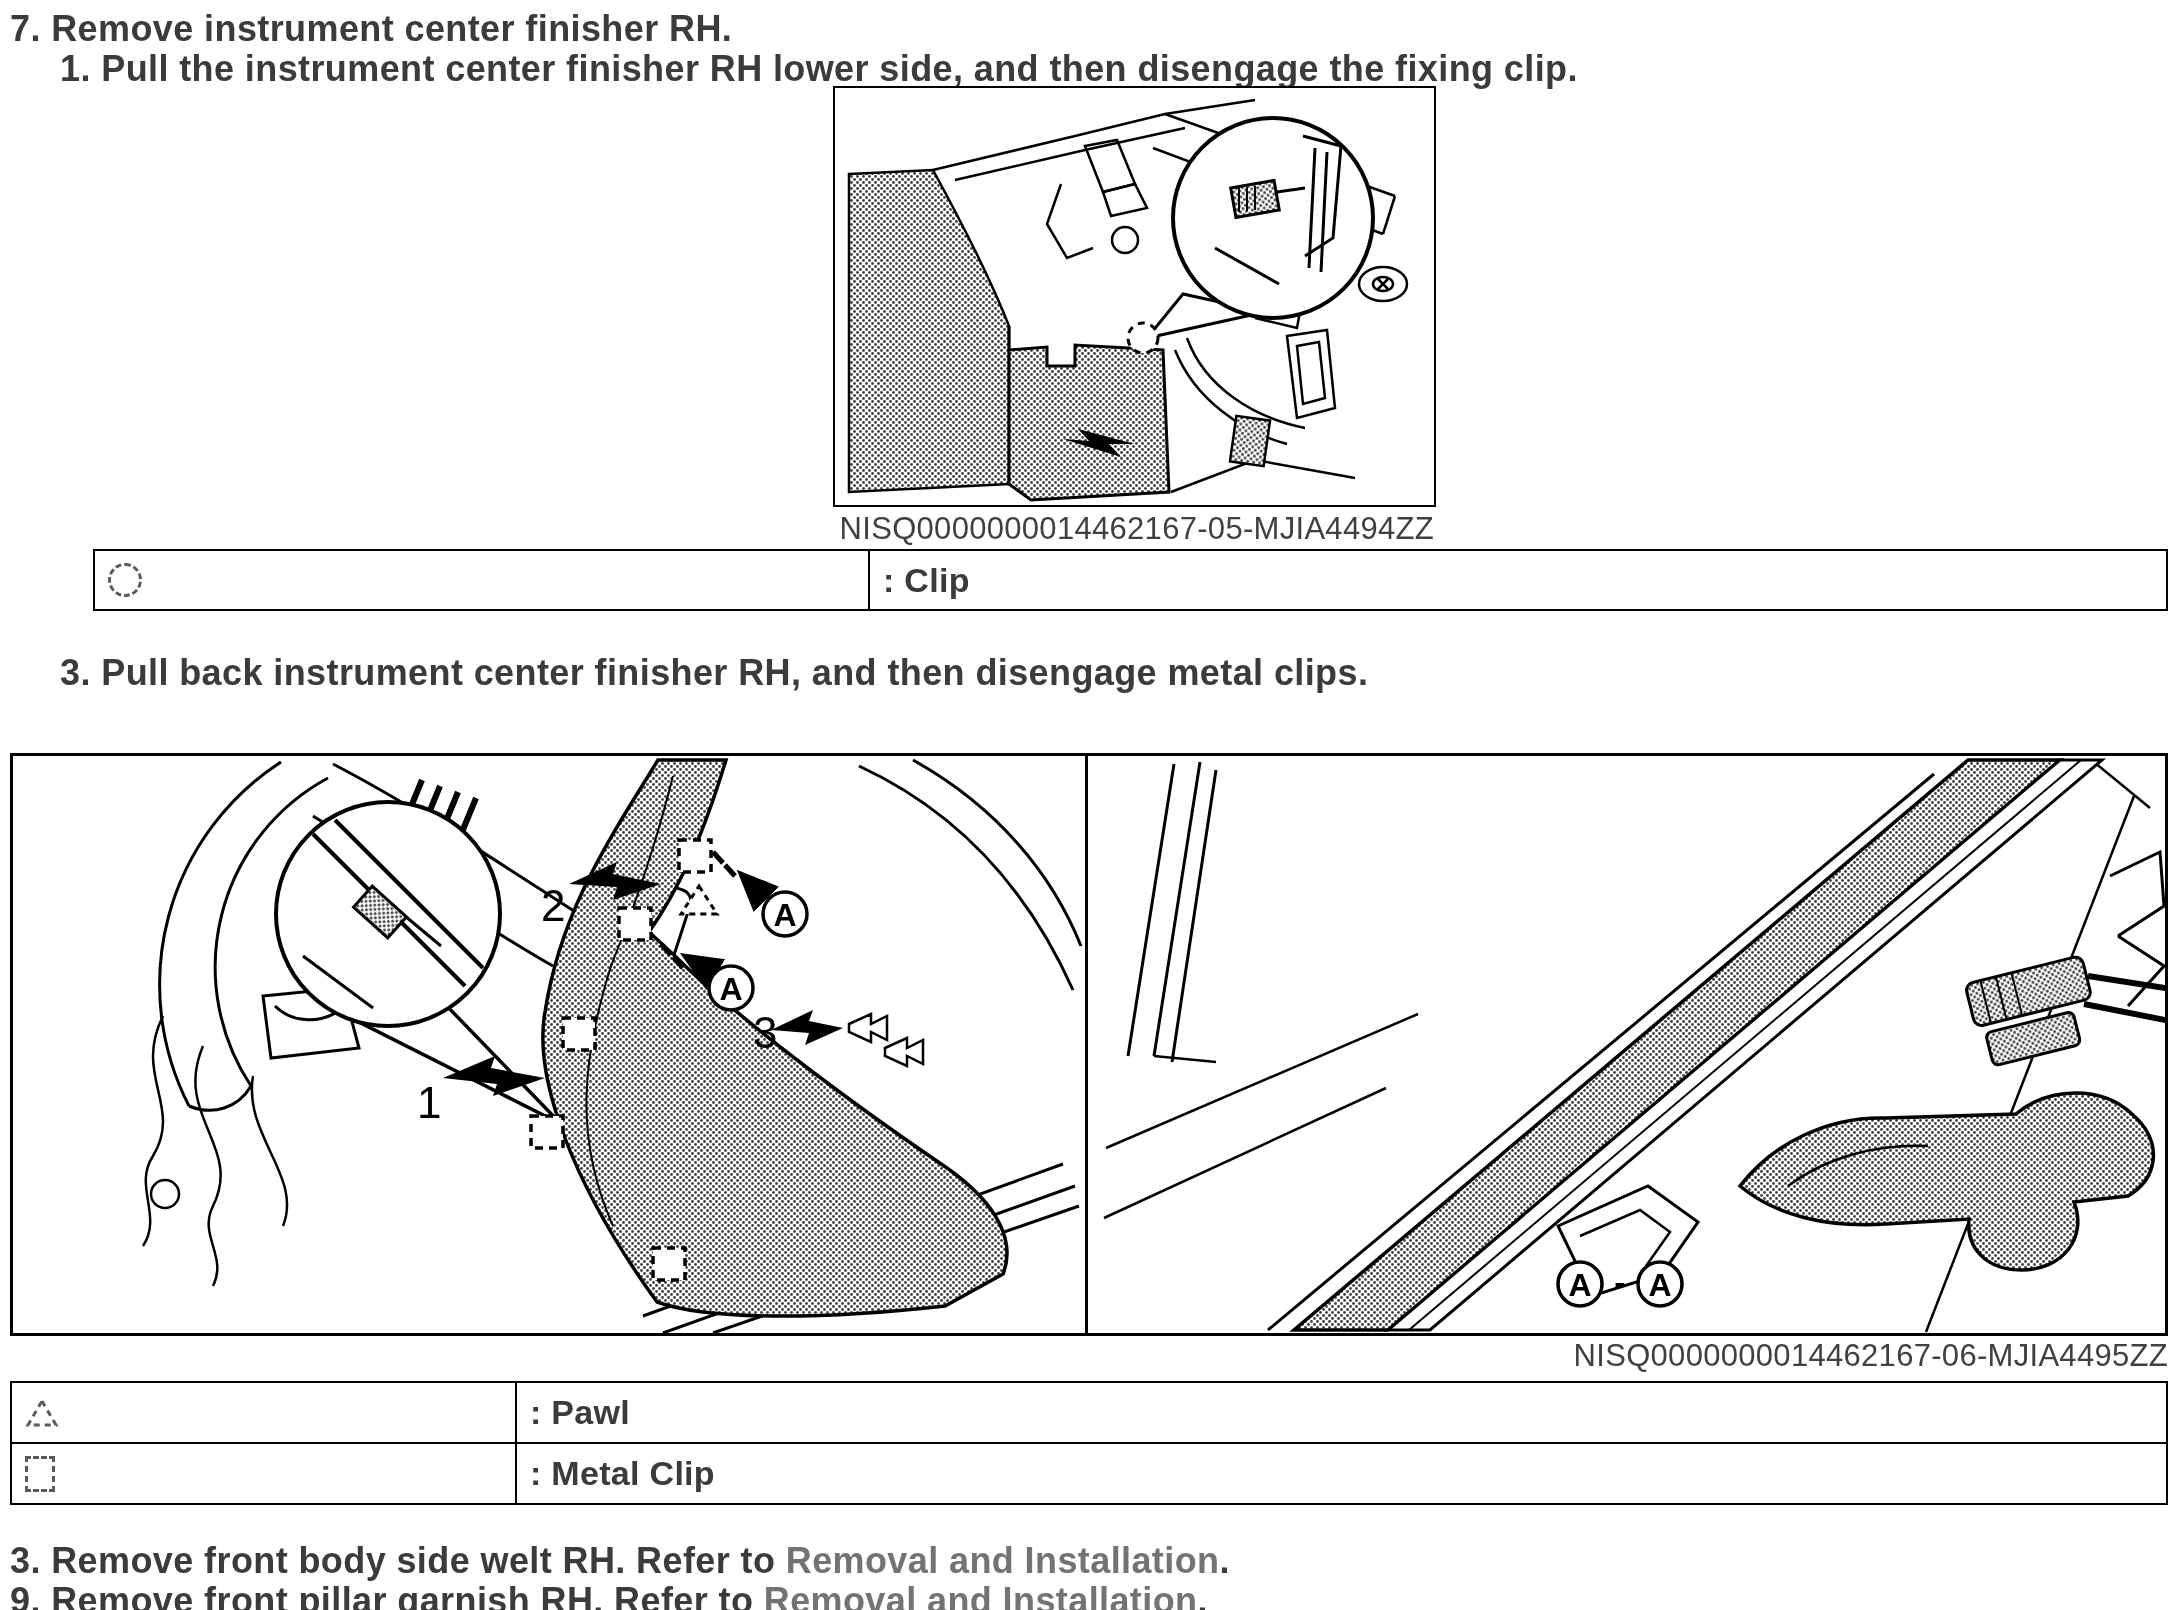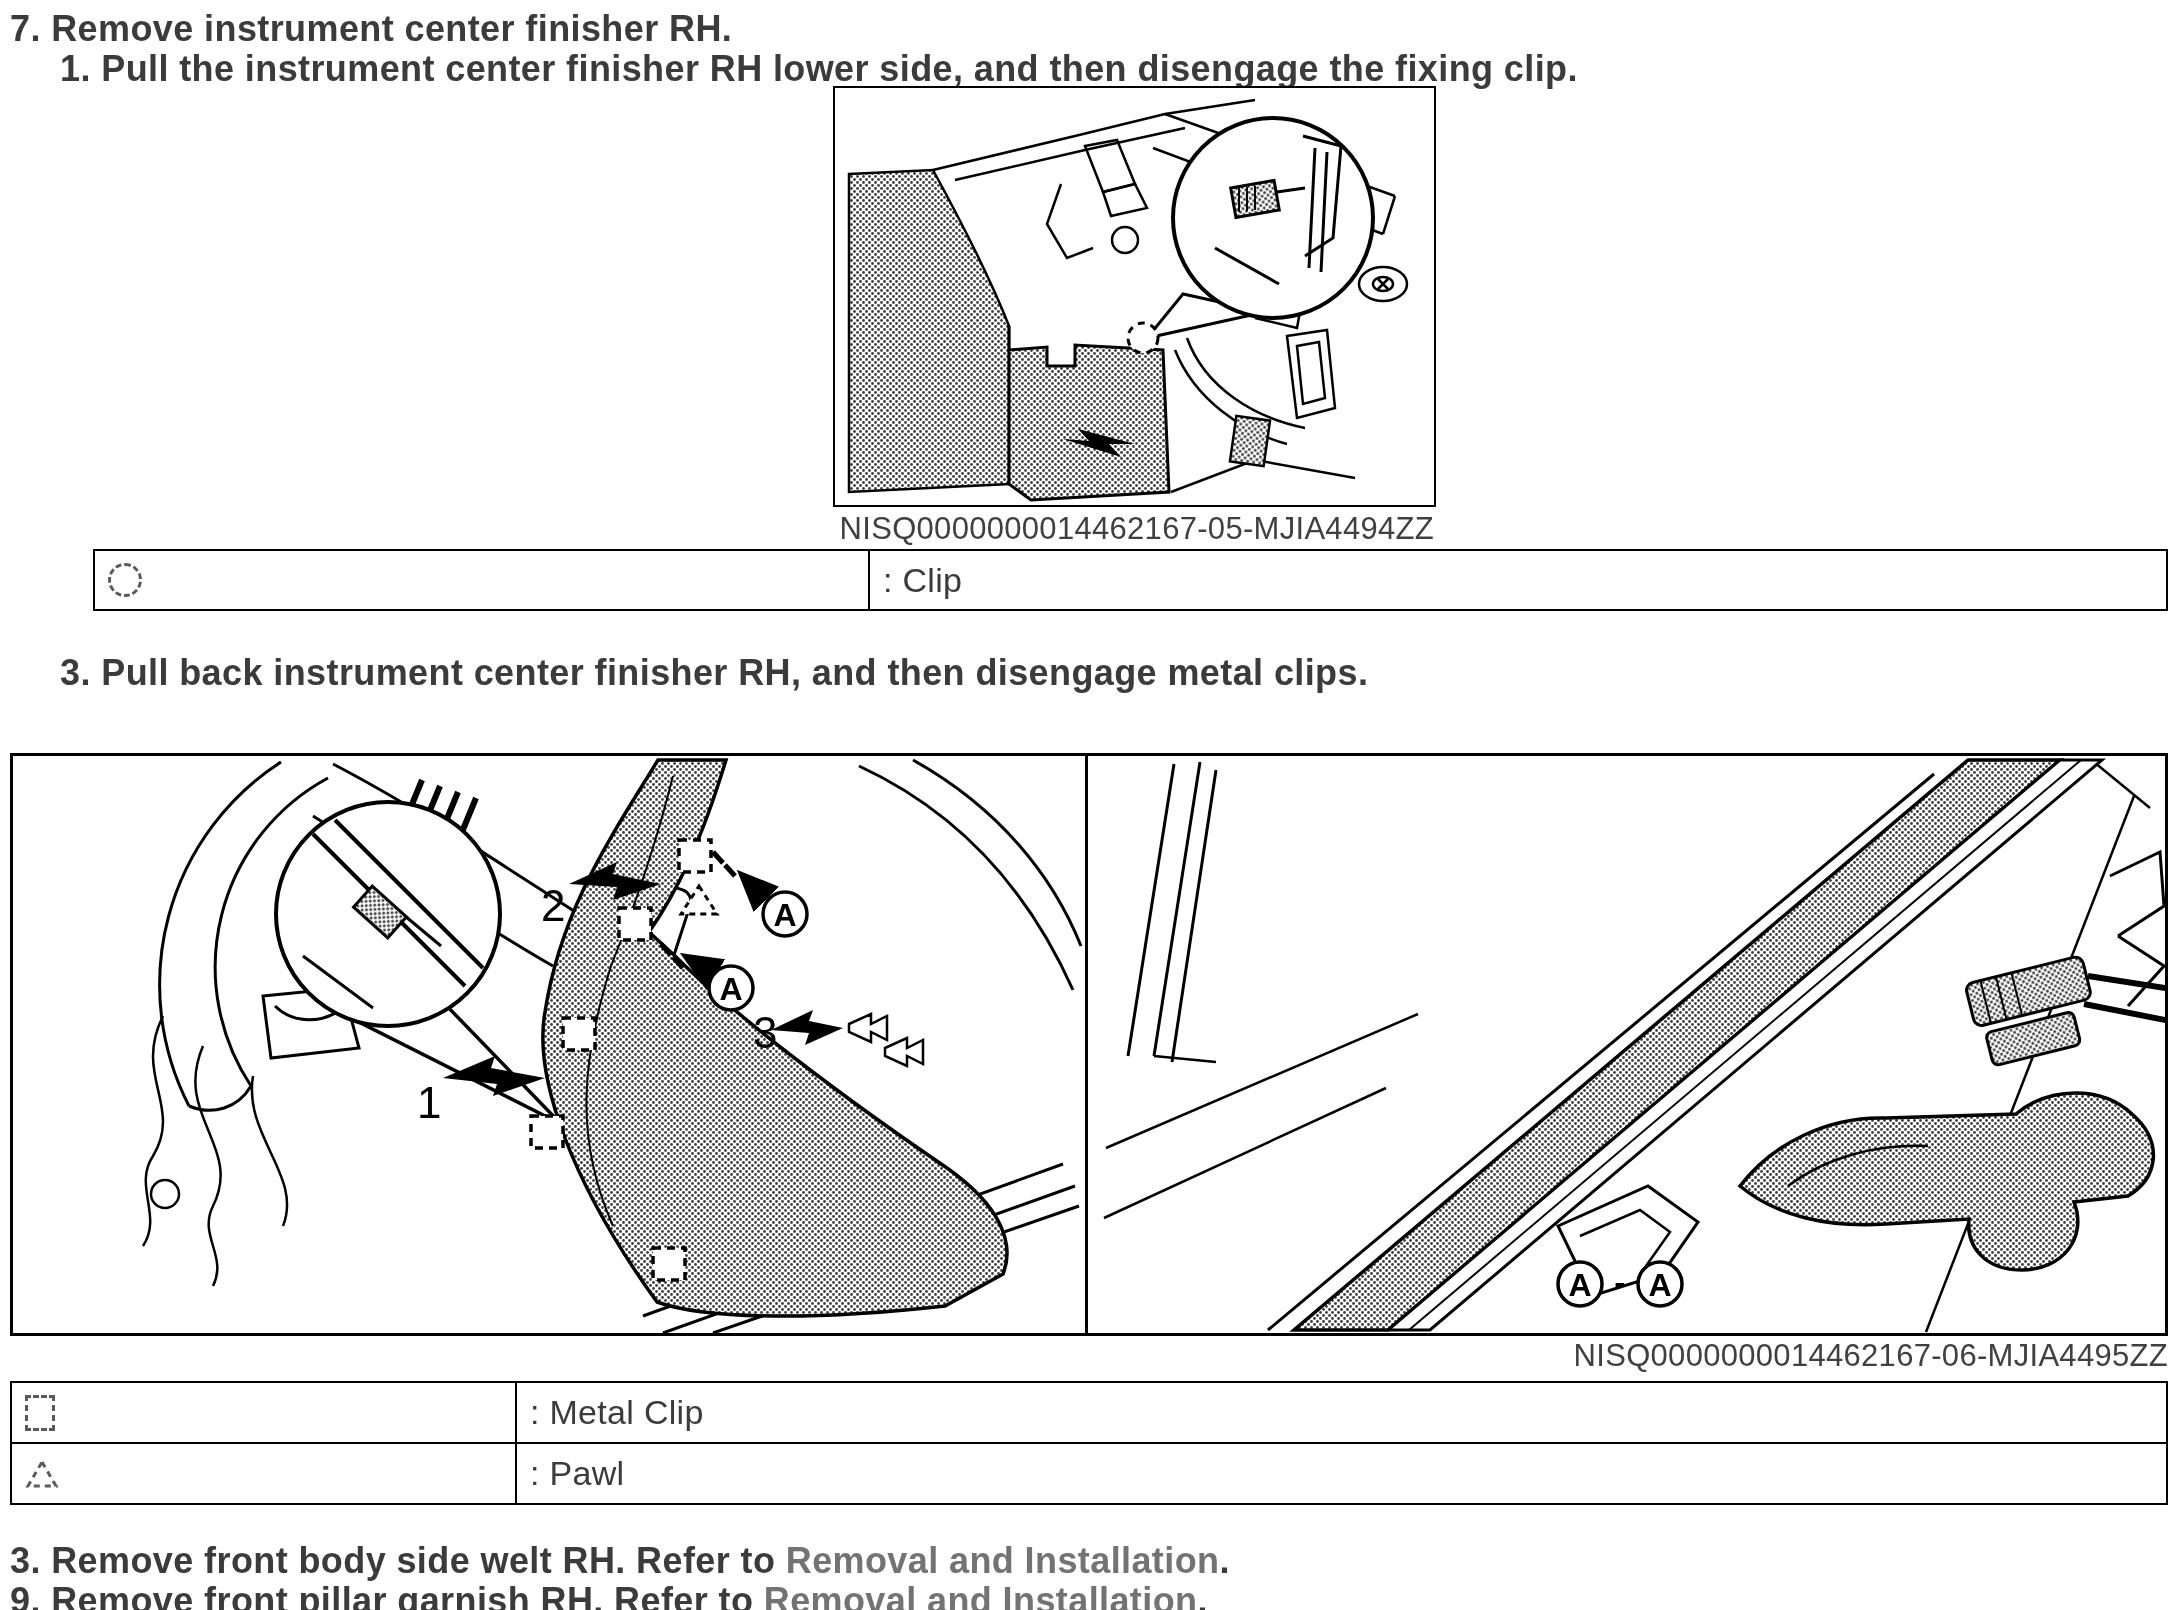--- a/index.html
+++ b/index.html
@@ -5,21 +5,21 @@
   html,body{margin:0;padding:0;background:#ffffff;}
   .page{position:relative;width:2184px;height:1610px;background:#fff;overflow:hidden;
         font-family:"Liberation Sans",sans-serif;color:#3b3b3b;}
   .line{position:absolute;font-size:36px;letter-spacing:.4px;white-space:nowrap;line-height:42px;font-weight:bold;}
   .link{color:#737373;cursor:pointer;text-decoration:none;}
   .caption{position:absolute;font-size:31px;letter-spacing:.3px;text-align:right;color:#404040;white-space:nowrap;}
   .fig{position:absolute;background:#fff;box-sizing:border-box;border:3px solid #000;}
   .fig1{border-width:2px;}
   .fig-inner{position:absolute;top:0;left:0;}
   .divider-v{position:absolute;top:0;width:3px;height:100%;background:#000;}
-  .legend{position:absolute;box-sizing:border-box;border:2px solid #000;display:flex;flex-direction:column;background:#fff;}
+  .legend{position:absolute;box-sizing:border-box;border:2px solid #000;display:flex;flex-direction:column;background:#fff;font-weight:bold;}
   .legend-row{display:flex;flex:1;border-top:2px solid #000;}
   .legend-row:first-child{border-top:none;}
   .legend-cell{display:flex;align-items:center;box-sizing:border-box;padding-left:13px;}
   .legend-cell.sym{border-right:2px solid #000;}
   .legend-cell.lab{flex:1;font-size:34px;letter-spacing:.3px;}
   .sym-circle{width:28px;height:28px;border:3px dashed #5a5a5a;border-radius:50%;}
   .sym-square{width:24px;height:30px;border:3px dashed #5a5a5a;}
   svg text{font-family:"Liberation Sans",sans-serif;fill:#000;}
 </style>
 </head>
@@ -230,32 +230,32 @@
       <text x="532" y="538" font-size="34" font-weight="bold" text-anchor="middle">-</text>
       <circle cx="572" cy="528" r="22" fill="#fff" stroke="#000" stroke-width="3.5"></circle>
       <text x="572" y="540" font-size="32" font-weight="bold" text-anchor="middle">A</text>
     </svg>
   </div>
   <div class="caption" style="left:10px;top:1338px;width:2158px">NISQ0000000014462167-06-MJIA4495ZZ</div>
 
   <div class="legend" style="left:10px;top:1381px;width:2158px;height:124px">
     <div class="legend-row">
       <div class="legend-cell sym" style="width:505px">
-        <span class="sym-square"></span>
-      </div>
-      <div class="legend-cell lab">: Metal Clip</div>
-    </div>
-    <div class="legend-row">
-      <div class="legend-cell sym" style="width:505px">
         <svg width="34" height="30" viewBox="0 0 34 30">
           <path d="M17,3 L31,27 L3,27 Z" fill="none" stroke="#5a5a5a" stroke-width="3" stroke-dasharray="6 5"></path>
         </svg>
       </div>
       <div class="legend-cell lab">: Pawl</div>
     </div>
+    <div class="legend-row">
+      <div class="legend-cell sym" style="width:505px">
+        <span class="sym-square"></span>
+      </div>
+      <div class="legend-cell lab">: Metal Clip</div>
+    </div>
   </div>
 
   <div class="line" style="left:10px;top:1540px">
     <span>3. Remove front body side welt RH. Refer to </span><a class="link">Removal and Installation</a><span>.</span>
   </div>
   <div class="line" style="left:10px;top:1580px">
     <span>9. Remove front pillar garnish RH. Refer to </span><a class="link">Removal and Installation</a><span>.</span>
   </div>
 
 </div>

